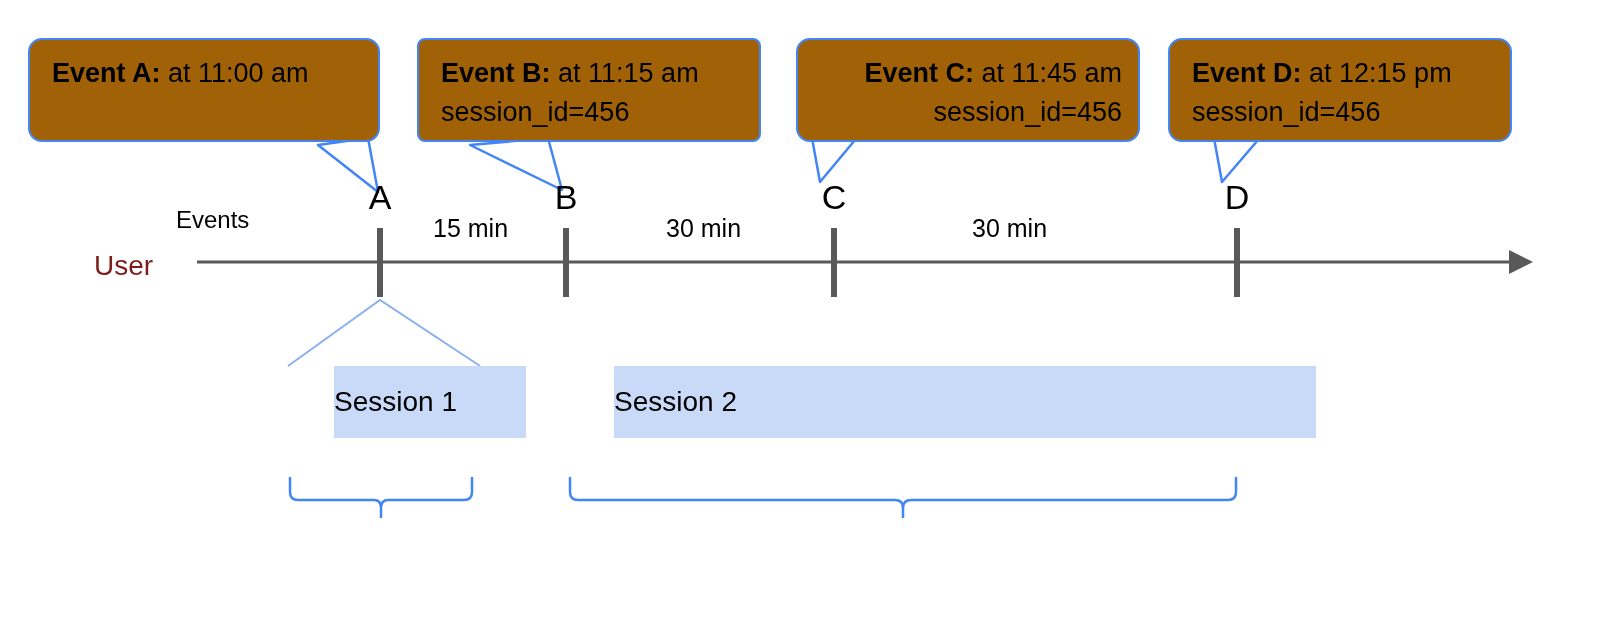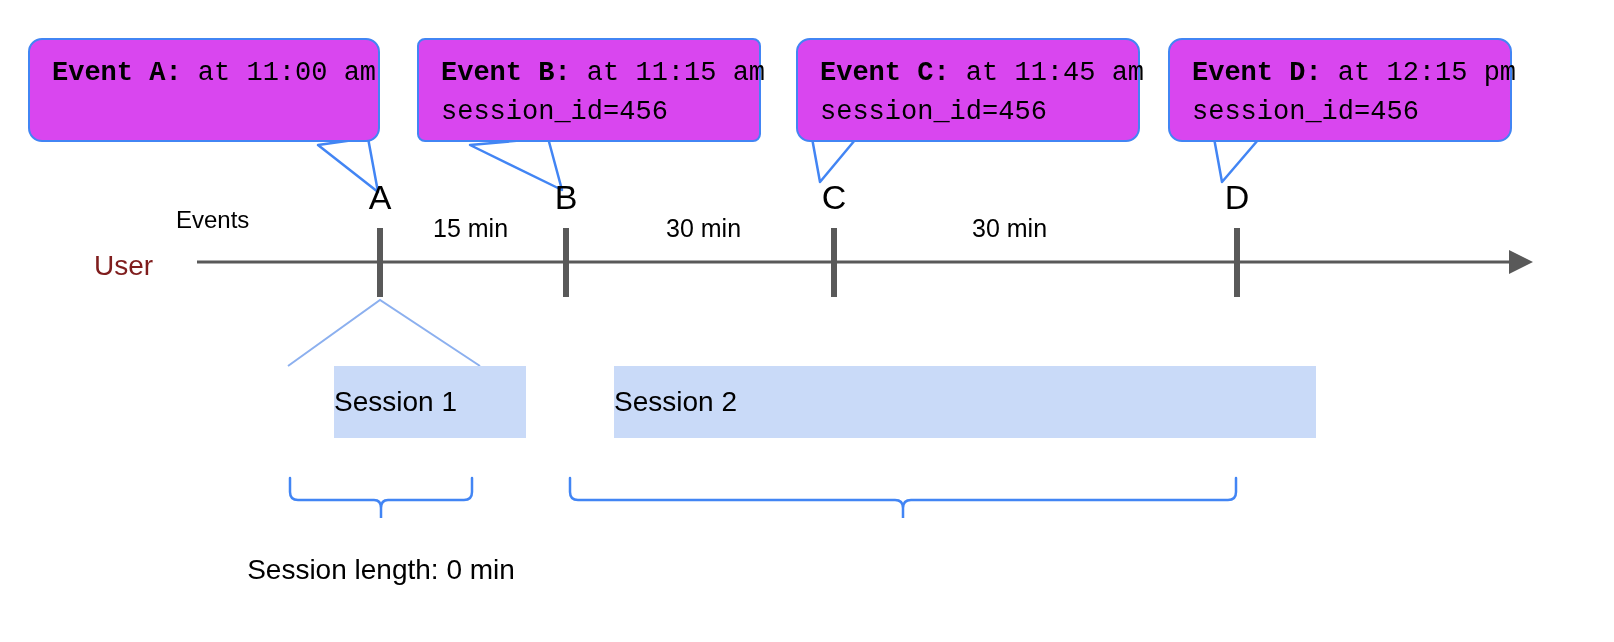--- a/index.html
+++ b/index.html
@@ -25,27 +25,26 @@
     width: 1614px;
     height: 642px;
   }
 
   
   .callout {
     position: absolute;
     box-sizing: border-box;
     border: 2.5px solid #4285f4;
     border-radius: 14px;
-    background: #d946ef;
+    background: #a16207;
     padding: 14px 16px 12px 22px;
     font-size: 27px;
     line-height: 39px;
     color: #000000;
     white-space: nowrap;
-    font-family: Liberation Mono, monospace;
   }
   .callout .ev-name {
     font-weight: bold;
   }
   .callout .ev-line2 {
     display: block;
   }
 
   
   .event-letter {
@@ -143,21 +142,21 @@
 
   <div class="callout" style="left:28px; top:38px; width:352px; height:104px;">
     <span class="ev-name">Event A:</span><span> at 11:00 am</span>
   </div>
 
   <div class="callout" style="left:417px; top:38px; width:344px; height:104px;border-radius:8px;">
     <span class="ev-name">Event B:</span><span> at 11:15 am</span>
     <span class="ev-line2">session_id=456</span>
   </div>
 
-  <div class="callout" style="left:796px; top:38px; width:344px; height:104px;">
+  <div class="callout" style="left:796px; top:38px; width:344px; height:104px;text-align:right;">
     <span class="ev-name">Event C:</span><span> at 11:45 am</span>
     <span class="ev-line2">session_id=456</span>
   </div>
 
   <div class="callout" style="left:1168px; top:38px; width:344px; height:104px;">
     <span class="ev-name">Event D:</span><span> at 12:15 pm</span>
     <span class="ev-line2">session_id=456</span>
   </div>
 
   <div class="events-label" style="left:176px; top:184px;">Events</div>
@@ -174,16 +173,15 @@
   <div class="gap-label" style="left:972px; top:216px;">30 min</div>
 
   <div class="session-bar" style="left:288px; top:366px; width:192px; height:72px;">
     <span>Session 1</span>
   </div>
 
   <div class="session-bar" style="left:568px; top:366px; width:702px; height:72px;">
     <span>Session 2</span>
   </div>
 
-  <div class="session-length" style="left:228px; top:556px; width:306px;">Session length: 0 min</div>
 
 
 </div>
 
 </body></html>

